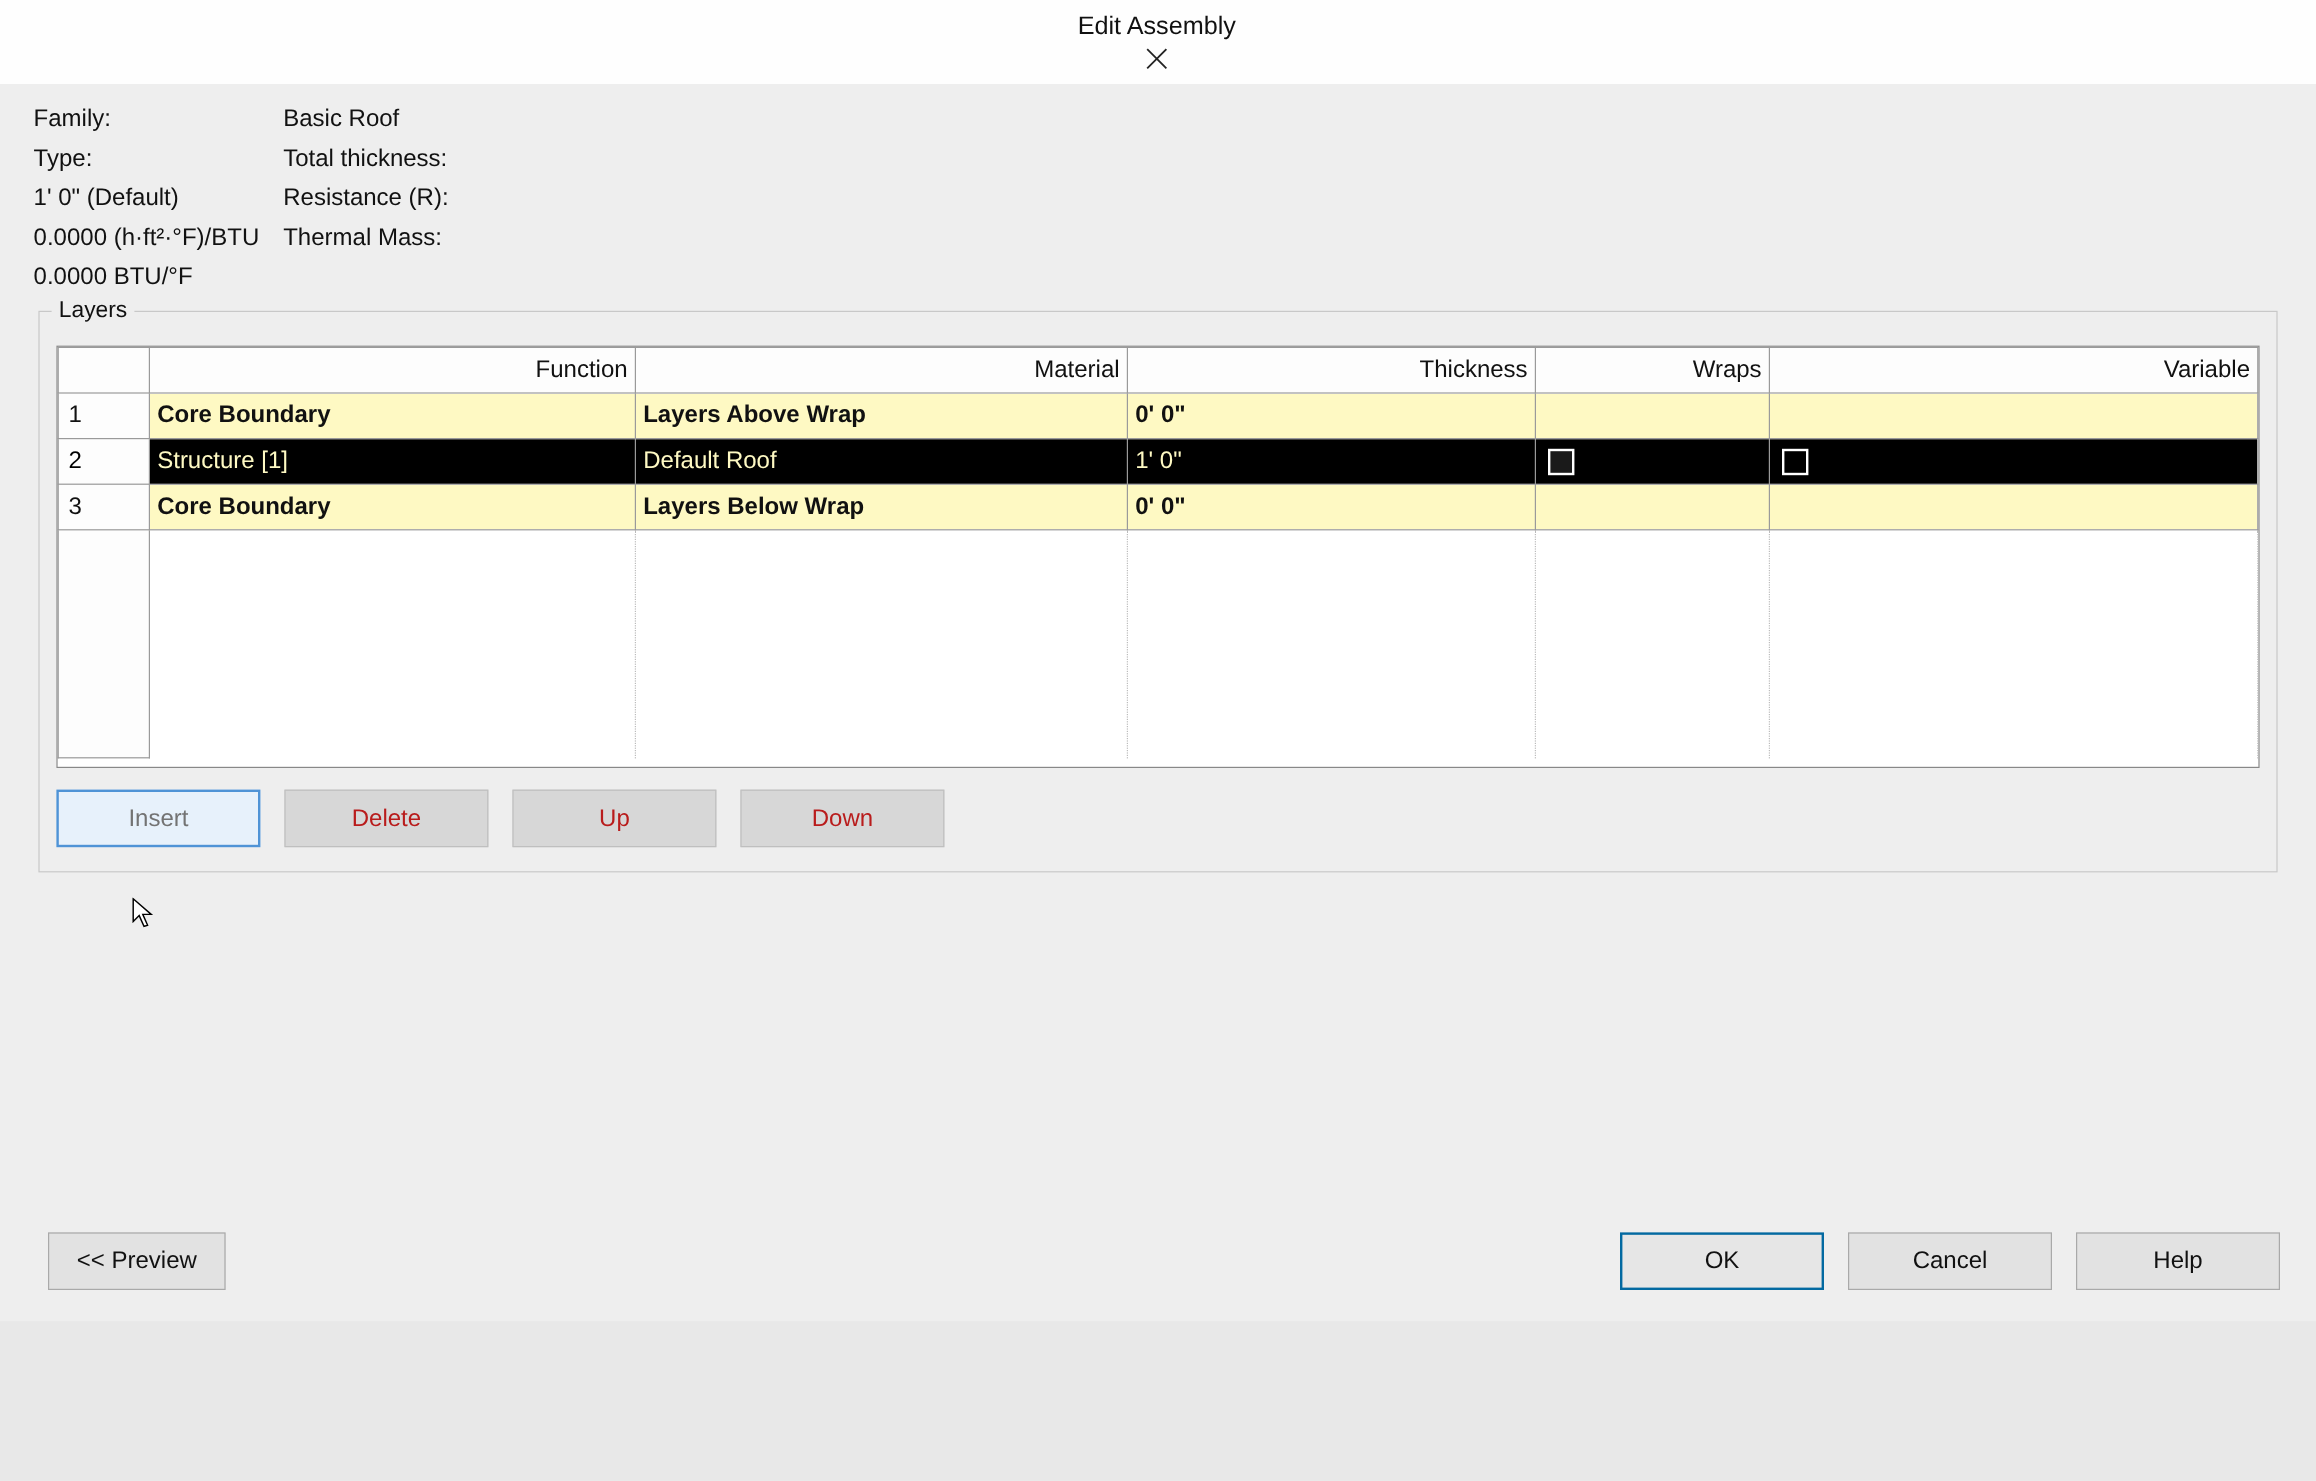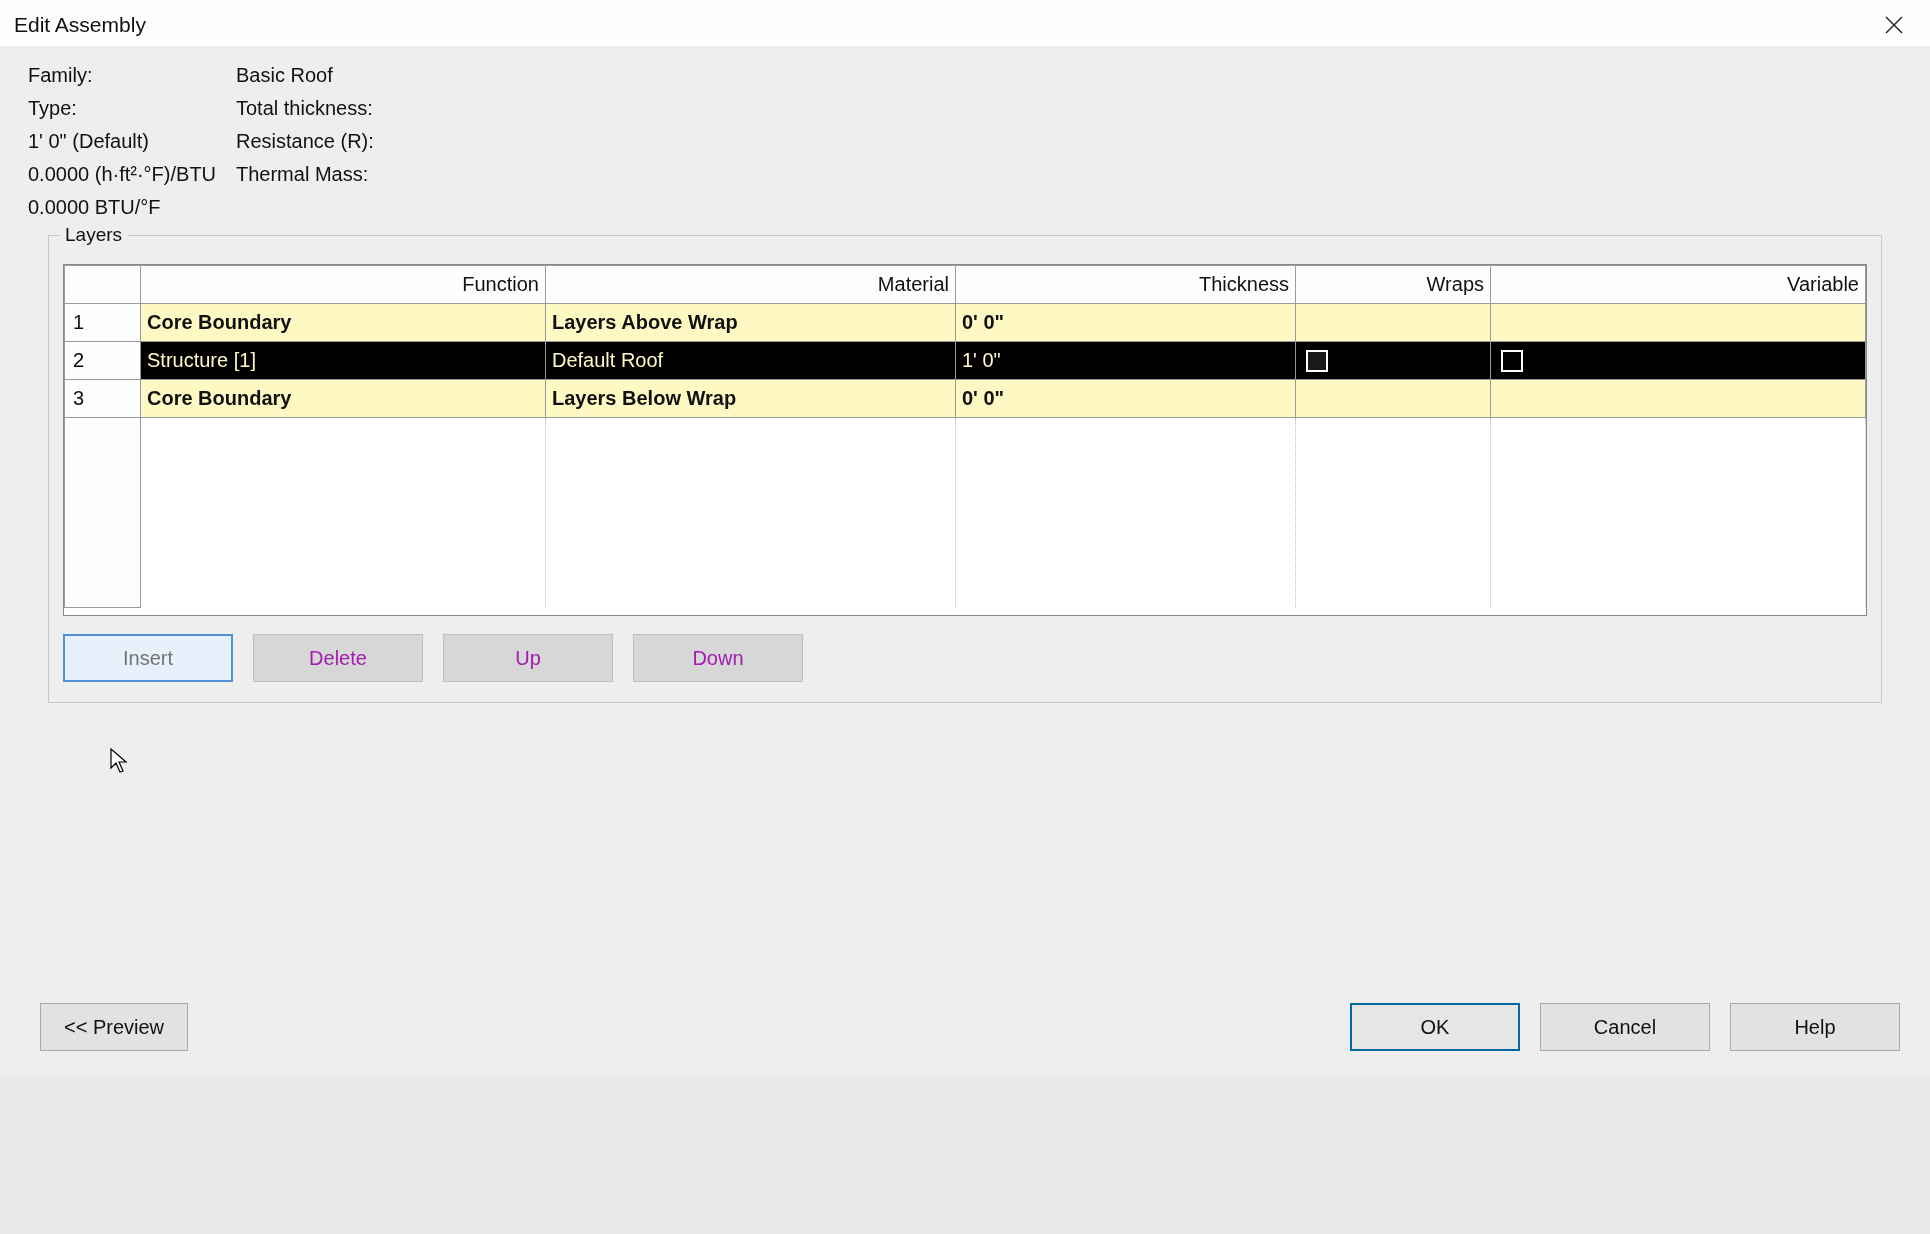--- a/index.html
+++ b/index.html
@@ -15,20 +15,21 @@
     width: 1930px;
     background: #eeeeee;
     position: relative;
   }
   .titlebar {
     display: flex;
     align-items: center;
     justify-content: space-between;
     padding: 10px 16px 6px 14px;
     background: #fefefe;
+    flex-direction: column;
   }
   .titlebar .title {
     font-size: 21px;
   }
   .close-btn {
     width: 40px; height: 30px;
     display: flex; align-items: center; justify-content: center;
     cursor: pointer;
   }
   .close-btn svg { stroke: #222; stroke-width: 1.5; }
@@ -42,21 +43,21 @@
     grid-template-columns: 200px auto;
     row-gap: 10px;
     column-gap: 8px;
     font-size: 20px;
     margin-bottom: 16px;
   }
 
   .fieldset {
     border: 1px solid #c8c8c8;
     position: relative;
-    margin: 0 20px;
+    margin: 0 4px;
     padding: 28px 14px 20px 14px;
     background: #eeeeee;
   }
   .fieldset .legend {
     position: absolute;
     top: -12px; left: 10px;
     background: #eeeeee;
     padding: 0 6px;
     font-size: 19px;
   }
@@ -151,21 +152,21 @@
     font-size: 20px;
     display: inline-flex;
     align-items: center;
     justify-content: center;
     cursor: pointer;
     user-select: none;
   }
   .btn.disabled {
     background: #d7d7d7;
     border-color: #bfbfbf;
-    color: #a21caf;
+    color: #b91c1c;
     cursor: default;
   }
   .btn.primary-outline {
     background: #e7f1fb;
     border: 2px solid #4f93d6;
     color: #737373;
   }
   .btn.ok-outline {
     border: 2px solid #0369a1;
     background: #e6e6e6;

